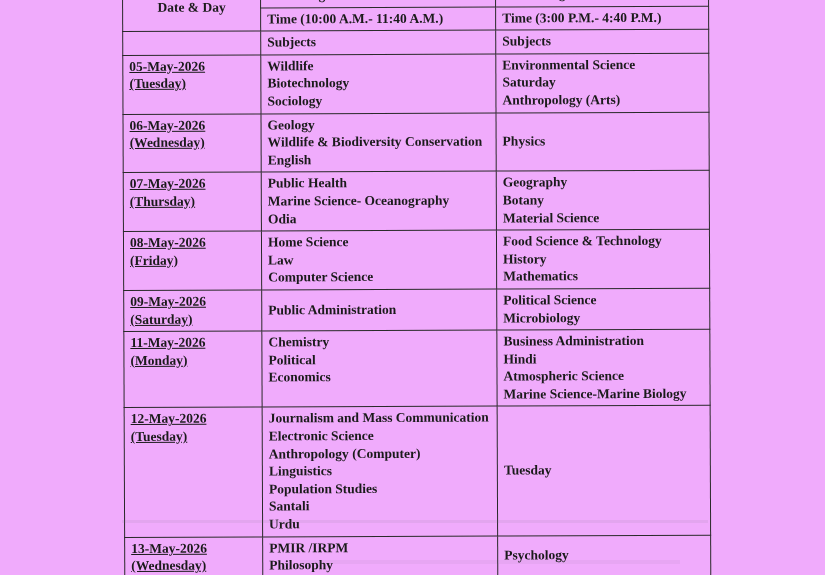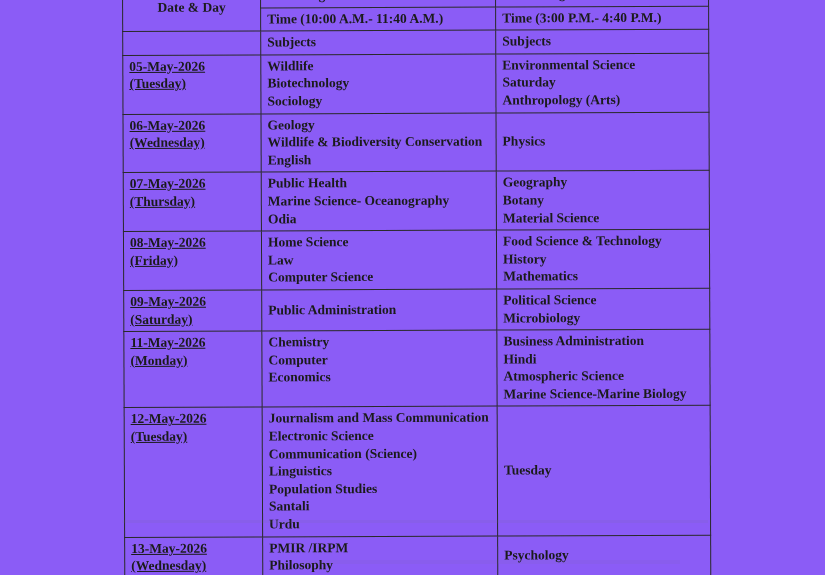--- a/index.html
+++ b/index.html
@@ -13,21 +13,21 @@
     overflow: hidden;
     font-family: "Liberation Serif", serif;
     color: #1b1b1b;
     position: relative;
   }
 
   
   .scan {
     position: absolute;
     inset: 0;
-    background: #8b5cf6;
+    background: #f0abfc;
   }
 
   
   .table-wrap {
     position: absolute;
     left: 122px;
     top: -16px;
     width: 586px;
     
     transform: rotate(-0.22deg);
@@ -219,39 +219,39 @@
               <span class="s-line">Microbiology</span>
             </td>
           </tr>
           <tr>
             <td class="date-cell">
               <span class="d-line">11-May-2026</span>
               <span class="d-day">(Monday)</span>
             </td>
             <td class="subj-cell">
               <span class="s-line">Chemistry</span>
-              <span class="s-line">Computer</span>
+              <span class="s-line">Political</span>
               <span class="s-line">Economics</span>
             </td>
             <td class="subj-cell">
               <span class="s-line">Business Administration</span>
               <span class="s-line">Hindi</span>
               <span class="s-line">Atmospheric Science</span>
               <span class="s-line">Marine Science-Marine Biology</span>
             </td>
           </tr>
           <tr>
             <td class="date-cell">
               <span class="d-line">12-May-2026</span>
               <span class="d-day">(Tuesday)</span>
             </td>
             <td class="subj-cell">
               <span class="s-line">Journalism and Mass Communication</span>
               <span class="s-line">Electronic Science</span>
-              <span class="s-line">Communication (Science)</span>
+              <span class="s-line">Anthropology (Computer)</span>
               <span class="s-line">Linguistics</span>
               <span class="s-line">Population Studies</span>
               <span class="s-line">Santali</span>
               <span class="s-line">Urdu</span>
             </td>
             <td class="subj-cell mid">
               <span class="s-line">Tuesday</span>
             </td>
           </tr>
           <tr>

